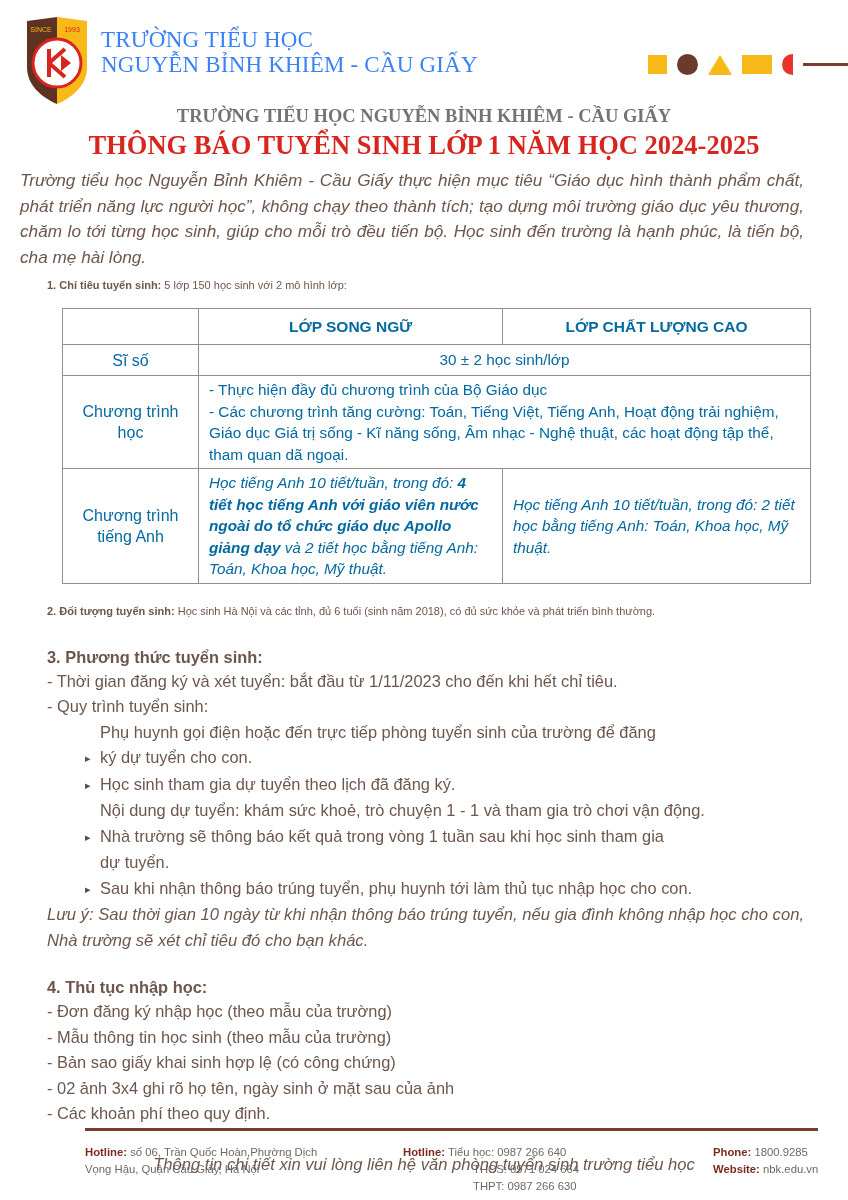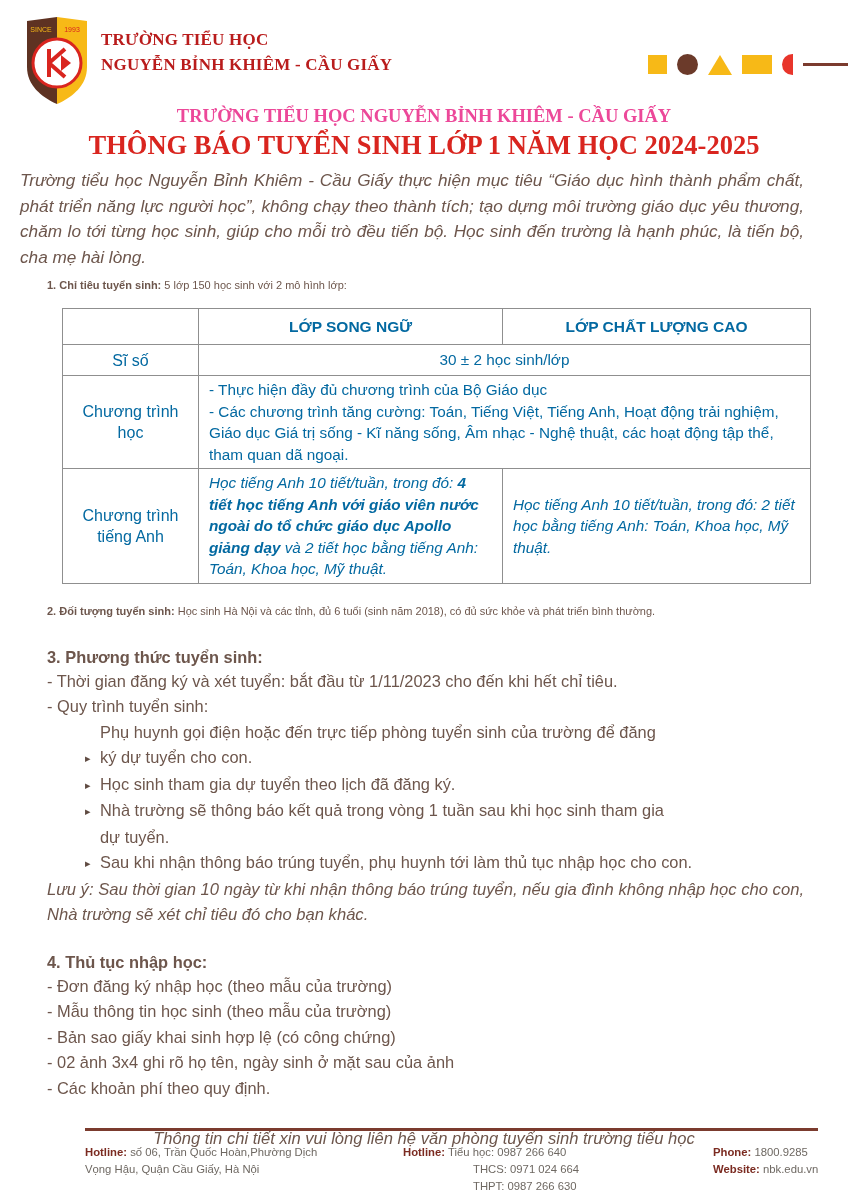--- a/index.html
+++ b/index.html
@@ -2,32 +2,32 @@
 <html><head>
 <meta charset="utf-8">
 <style>
   html,body{margin:0;padding:0;background:#fff;}
   .page{position:relative;width:848px;height:1200px;background:#ffffff;overflow:hidden;
         font-family:"Liberation Sans",sans-serif;color:#6d564c;}
   
   .header{position:relative;height:104px;}
   .logo{position:absolute;left:25px;top:15px;width:64px;height:90px;}
   .school-name{position:absolute;left:101px;top:27px;
-      font-family:"Liberation Serif","DejaVu Serif",serif;font-weight:bold;
-      color:#b91c1c;font-size:17px;line-height:25px;letter-spacing:.2px;}
+      font-family:"Liberation Serif","DejaVu Serif",serif;font-weight:normal;
+      color:#3b82f6;font-size:23px;line-height:25px;letter-spacing:.2px;}
   .decor{position:absolute;right:0;top:54px;display:flex;align-items:center;gap:10px;}
   .d-square{width:19px;height:19px;background:#f7b917;}
   .d-circle{width:21px;height:21px;border-radius:50%;background:#6b3a2a;}
   .d-triangle{width:0;height:0;border-left:12px solid transparent;border-right:12px solid transparent;border-bottom:20px solid #f7b917;}
   .d-rect{width:30px;height:19px;background:#f7b917;}
   .d-half{width:11px;height:21px;background:#e8352b;border-radius:11px 0 0 11px;}
   .d-line{width:45px;height:3px;background:#7b3b2e;}
   
   .title1{text-align:center;font-family:"Liberation Serif","DejaVu Serif",serif;font-weight:bold;
-      color:#ec4899;font-size:18.5px;margin-top:2px;}
+      color:#737373;font-size:18.5px;margin-top:2px;}
   .title2{text-align:center;font-family:"Liberation Serif","DejaVu Serif",serif;font-weight:bold;
       color:#d9251f;font-size:26.5px;margin-top:3px;}
   
   .intro{margin:7px 44px 0 20px;font-style:italic;font-size:17.2px;line-height:25.5px;text-align:justify;}
   .sect-line{margin:3px 44px 0 47px;font-size:11px;line-height:24px;}
   .b{font-weight:bold;}
   
   .adm-table{border-collapse:collapse;margin:11px 0 0 62px;width:748px;table-layout:fixed;font-size:15.3px;}
   .adm-table td{border:1.2px solid #8f8f8f;padding:3px 10px;vertical-align:middle;color:#0369a1;}
   .th-red{color:#e0241c;font-weight:bold;text-align:center;height:29px;font-size:15.5px;}
@@ -131,20 +131,21 @@
     <span class="b">2.  Đối tượng tuyển sinh:</span><span> Học sinh Hà Nội và các tỉnh, đủ 6 tuổi (sinh năm 2018), có đủ sức khỏe và phát triển bình thường.</span>
   </div>
 
   <div class="sect-head">3. Phương thức tuyển sinh:</div>
   <div class="line">- Thời gian đăng ký và xét tuyển: bắt đầu từ 1/11/2023 cho đến khi hết chỉ tiêu.</div>
   <div class="line">- Quy trình tuyển sinh:</div>
 
   <div class="line indent">Phụ huynh gọi điện hoặc đến trực tiếp phòng tuyển sinh của trường để đăng</div>
   <div class="line blt-line"><span class="blt">▸</span><span>ký dự  tuyển cho con.</span></div>
   <div class="line blt-line"><span class="blt">▸</span><span>Học sinh tham gia dự tuyển theo lịch đã đăng ký.</span></div>
+  <div class="line indent">Nội dung dự tuyển: khám sức khoẻ, trò chuyện 1 - 1 và tham gia trò chơi vận động.</div>
   <div class="line blt-line"><span class="blt">▸</span><span>Nhà trường sẽ thông báo kết quả trong vòng 1 tuần sau khi học sinh tham gia</span></div>
   <div class="line indent">dự tuyển.</div>
   <div class="line blt-line"><span class="blt">▸</span><span>Sau khi nhận thông báo trúng tuyển, phụ huynh tới làm thủ tục nhập học cho con.</span></div>
 
   <div class="note">Lưu ý: Sau thời gian 10 ngày từ khi nhận thông báo trúng tuyển, nếu gia đình không nhập học cho con, Nhà trường sẽ xét chỉ tiêu đó cho bạn khác.</div>
 
   <div class="sect-head">4. Thủ tục nhập học:</div>
   <div class="line">- Đơn đăng ký nhập học (theo mẫu của trường)</div>
   <div class="line">- Mẫu thông tin học sinh (theo mẫu của trường)</div>
   <div class="line">- Bản sao giấy khai sinh hợp lệ (có công chứng)</div>

